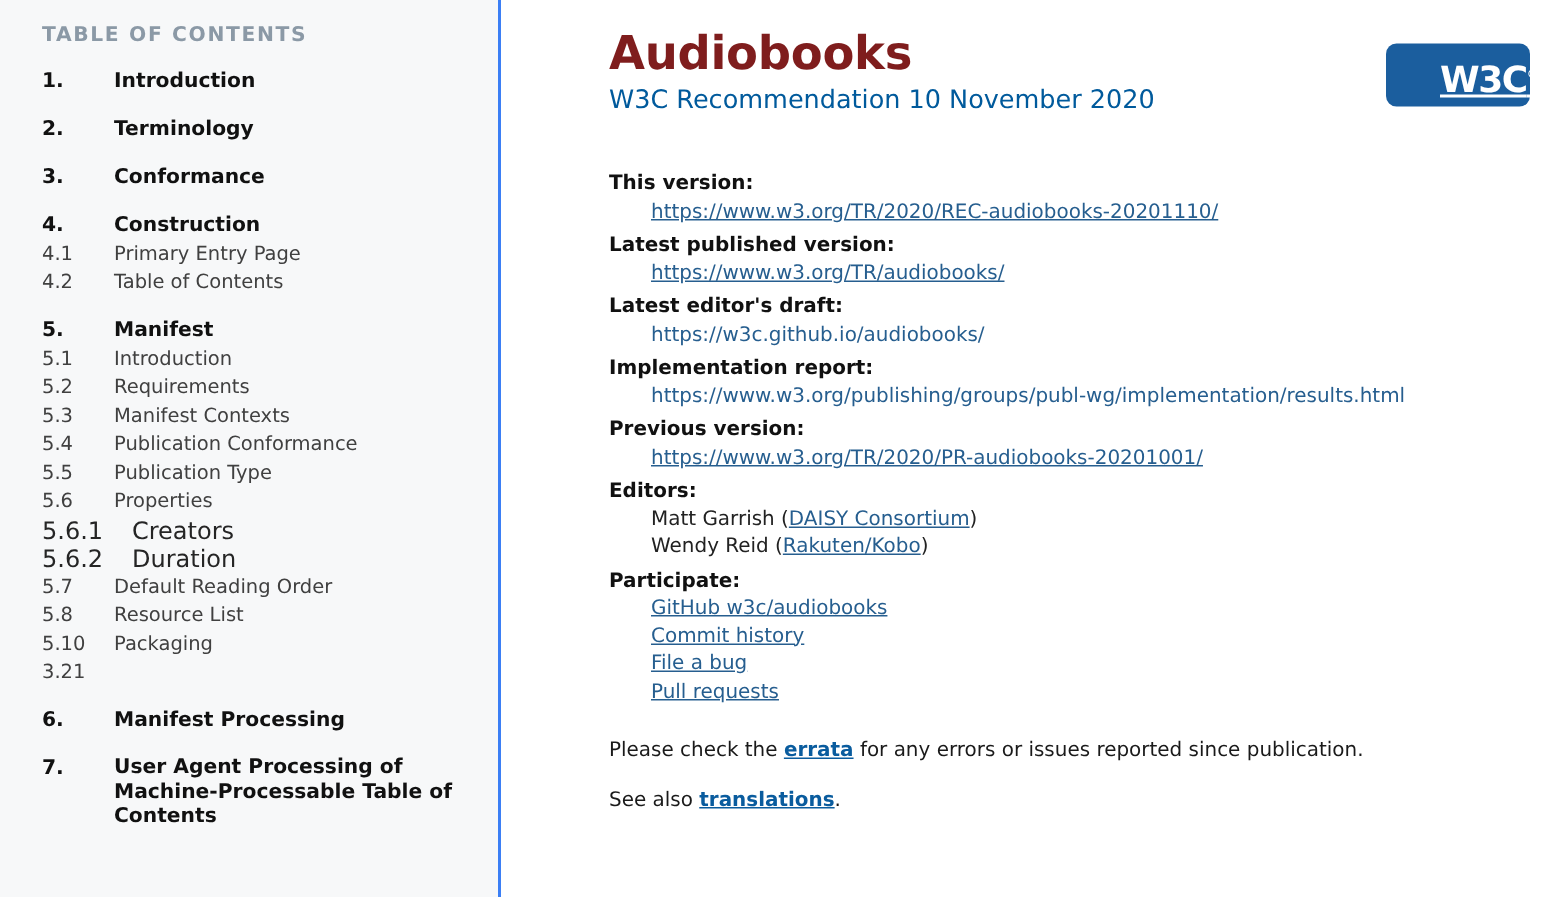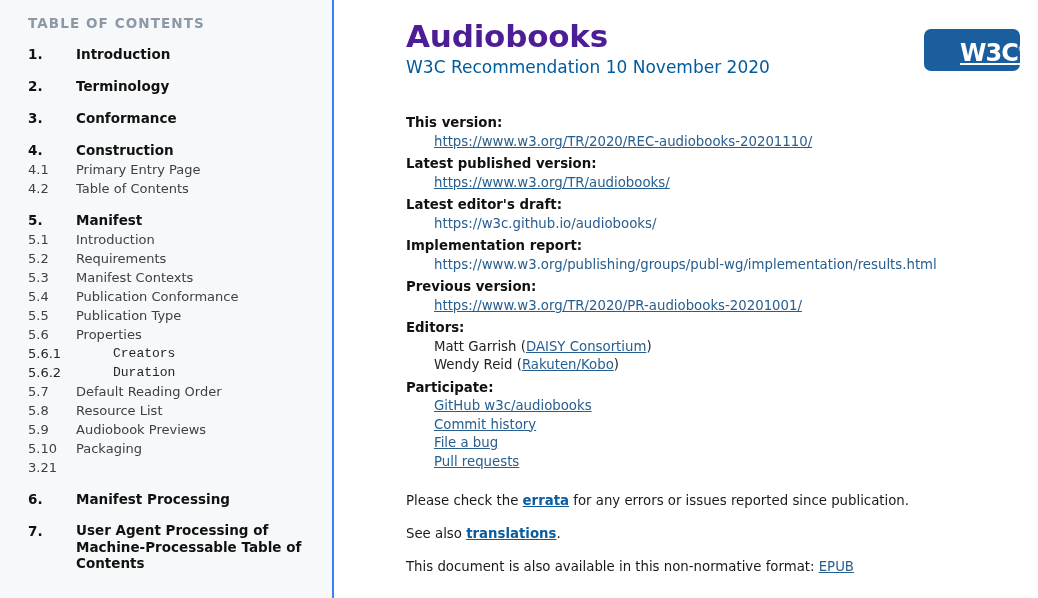--- a/index.html
+++ b/index.html
@@ -93,30 +93,29 @@
   .toc-row.lvl1:first-child { margin-top: 0; }
   .toc-row.lvl2 {
     font-weight: normal;
     color: #404040;
     font-size: 13px;
     margin-top: 0px;
   }
   .toc-row.lvl3 {
     font-weight: normal;
     color: #252525;
-    font-size: 13px;
-    gap: 25px;
+    font-size: 16px;
   }
   .toc-num {
     width: 48px;
     flex: 0 0 48px;
   }
   .toc-row.lvl1 .toc-num { width: 48px; flex: 0 0 48px; }
   .toc-label { flex: 1 1 auto; }
-  .toc-row.lvl3 .toc-label { padding-left: 12px; font-family: Liberation Mono, monospace; }
+  .toc-row.lvl3 .toc-label { padding-left: 12px; }
   .toc-row.wrapmulti .toc-label { line-height: 16.5px; }
 
   
   .main {
     position: absolute;
     left: 336px;
     top: 0;
     width: 702px;
     height: 598px;
     box-sizing: border-box;
@@ -125,21 +124,21 @@
   }
   .head-block {
     position: relative;
     min-height: 72px;
   }
   h1.doc-title {
     margin: 8px 0 2px 0;
     font-size: 31px;
     line-height: 36px;
     font-weight: bold;
-    color: #4c1d95;
+    color: #7f1d1d;
     letter-spacing: -0.2px;
   }
   .doc-subtitle {
     margin: 0 0 0 0;
     font-size: 17px;
     line-height: 22px;
     color: #005a9c;
     font-weight: normal;
   }
   .w3c-logo {
@@ -278,24 +277,20 @@
           <span class="toc-num">5.6.2</span>
           <span class="toc-label">Duration</span>
         </li>
         <li class="toc-row lvl2">
           <span class="toc-num">5.7</span>
           <span class="toc-label">Default Reading Order</span>
         </li>
         <li class="toc-row lvl2">
           <span class="toc-num">5.8</span>
           <span class="toc-label">Resource List</span>
-        </li>
-        <li class="toc-row lvl2">
-          <span class="toc-num">5.9</span>
-          <span class="toc-label">Audiobook Previews</span>
         </li>
         <li class="toc-row lvl2">
           <span class="toc-num">5.10</span>
           <span class="toc-label">Packaging</span>
         </li>
         <li class="toc-row lvl2">
           <span class="toc-num">3.21</span>
         </li>
         <li class="toc-row lvl1">
           <span class="toc-num">6.</span>
@@ -338,20 +333,19 @@
         <dd><a href="#" class="link">GitHub w3c/audiobooks</a></dd>
         <dd><a href="#" class="link">Commit history</a></dd>
         <dd><a href="#" class="link">File a bug</a></dd>
         <dd><a href="#" class="link">Pull requests</a></dd>
       </dl>
 
     <p class="note-p first"><span>Please check the </span><a class="strong" href="#">errata</a><span> for any errors or issues reported since publication.</span></p>
 
     <p class="note-p"><span>See also </span><a class="strong" href="#">translations</a><span>.</span></p>
 
-    <p class="note-p"><span>This document is also available in this non-normative format: </span><a class="link" href="#">EPUB</a></p>
 
     <p class="copyright">
       
     </p>
 
   </main>
 </div>
 
 </body></html>

